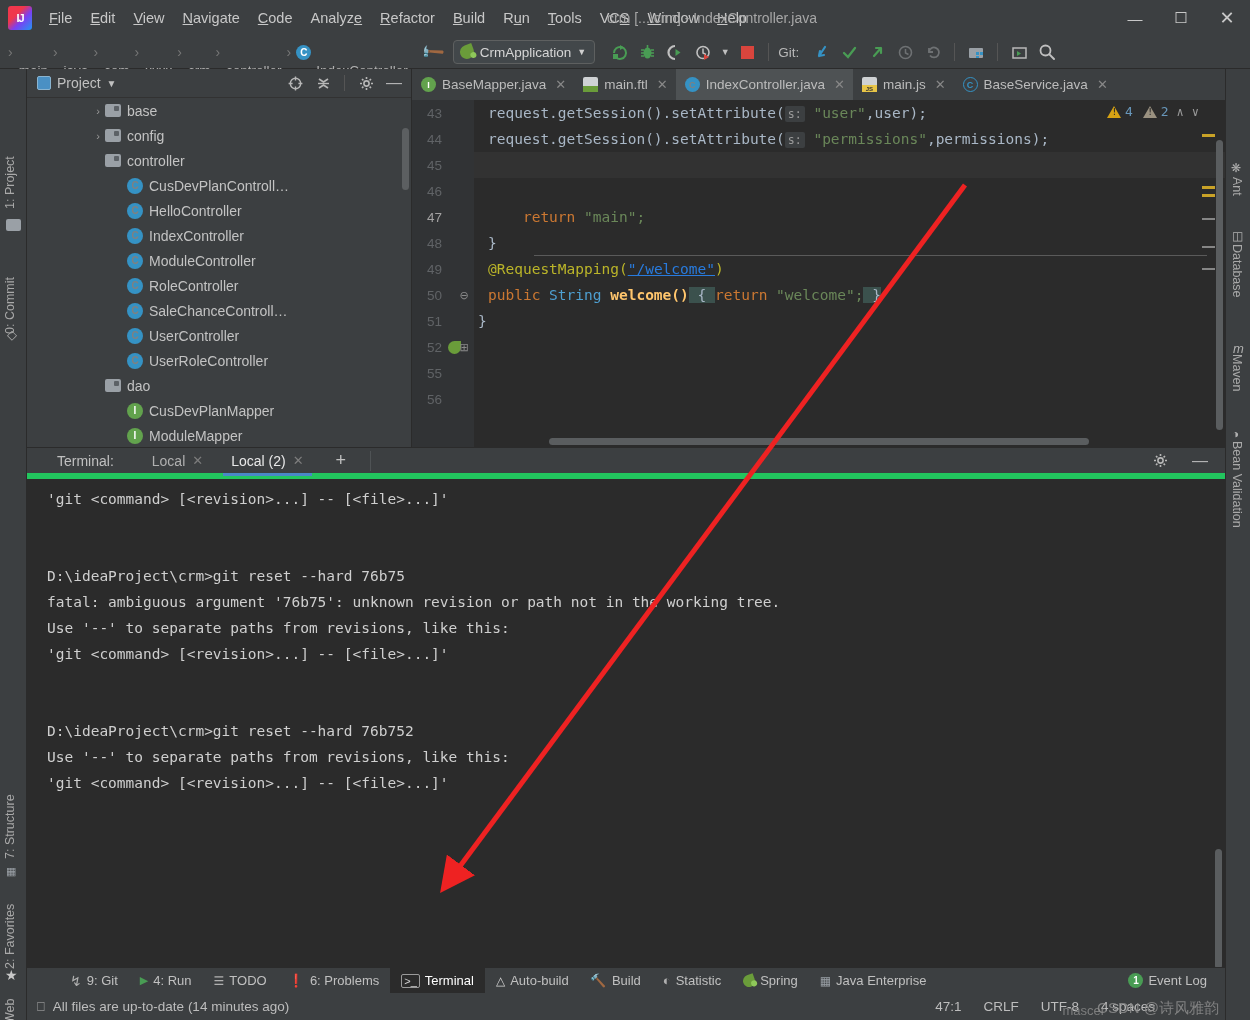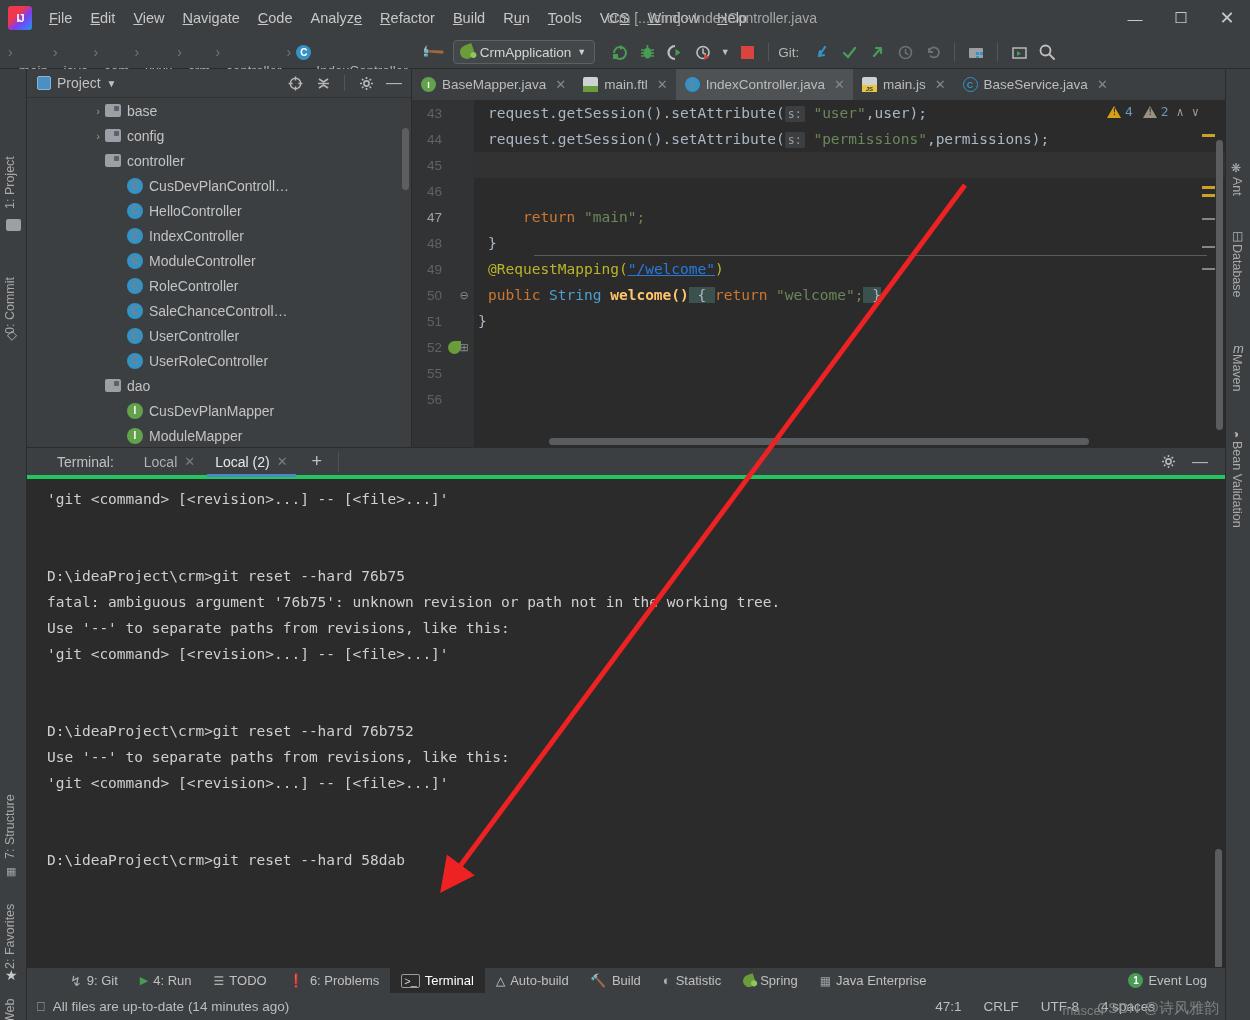--- a/index.html
+++ b/index.html
@@ -145,21 +145,21 @@
   .mark.g{ background:#868686; height:2px;}
   .vscroll{ position:absolute; right:2px; top:40px; width:7px; height:290px; background:#5a5d5f;
             border-radius:4px;}
   .hscroll{ position:absolute; left:75px; width:540px; bottom:2px; height:7px; background:#5a5d5f;
             border-radius:4px;}
 
   
   .termpanel { flex:1 1 auto; display:flex; flex-direction:column; min-height:0;
                border-top:1px solid #2b2b2b; }
   .termhdr { height:31px; background:#3c3f41; display:flex; align-items:center; flex:0 0 31px;
-             padding-left:30px; gap:4px; border-bottom:4px solid #22c55e;}
+             padding-left:30px; gap:12px; border-bottom:6px solid #22c55e;}
   .termhdr .lbl{ color:#c0c0c0; font-size:14px; margin-right:18px;}
   .ttab{ padding:0 8px; height:31px; display:flex; align-items:center; gap:7px; font-size:14px;
          color:#b0b0b0; position:relative;}
   .ttab.active{ color:#e8e8e8;}
   .ttab.active:after{content:"";position:absolute;left:0;right:0;bottom:0;height:3px;
          background:#4a88c7;}
   .ttab .x{color:#7d7d7d;font-size:13px;}
   .tplus{ color:#c0c0c0; font-size:18px; padding:0 12px;}
   .thsep{ flex:1;}
   .termbody { flex:1 1 auto; background:#2b2b2b; position:relative; overflow:hidden;
@@ -600,21 +600,20 @@
               <div class="tline">fatal: ambiguous argument '76b75': unknown revision or path not in the working tree.</div>
               <div class="tline">Use '--' to separate paths from revisions, like this:</div>
               <div class="tline">'git &lt;command&gt; [&lt;revision&gt;...] -- [&lt;file&gt;...]'</div>
               <div class="tline">&nbsp;</div>
               <div class="tline">&nbsp;</div>
               <div class="tline">D:\ideaProject\crm&gt;git reset --hard 76b752</div>
               <div class="tline">Use '--' to separate paths from revisions, like this:</div>
               <div class="tline">'git &lt;command&gt; [&lt;revision&gt;...] -- [&lt;file&gt;...]'</div>
               <div class="tline">&nbsp;</div>
               <div class="tline">&nbsp;</div>
-              <div class="tline">D:\ideaProject\crm&gt;git reset --hard 58dab</div>
               <div class="tline">&nbsp;</div>
               <div class="tline">&nbsp;</div>
             </div>
           <div class="termscroll"></div>
         </div>
       </div>
 
       <div class="statusrow">
         <div class="sitem">
           <span style="color:#b0b0b0;font-size:14px;">↯</span>

